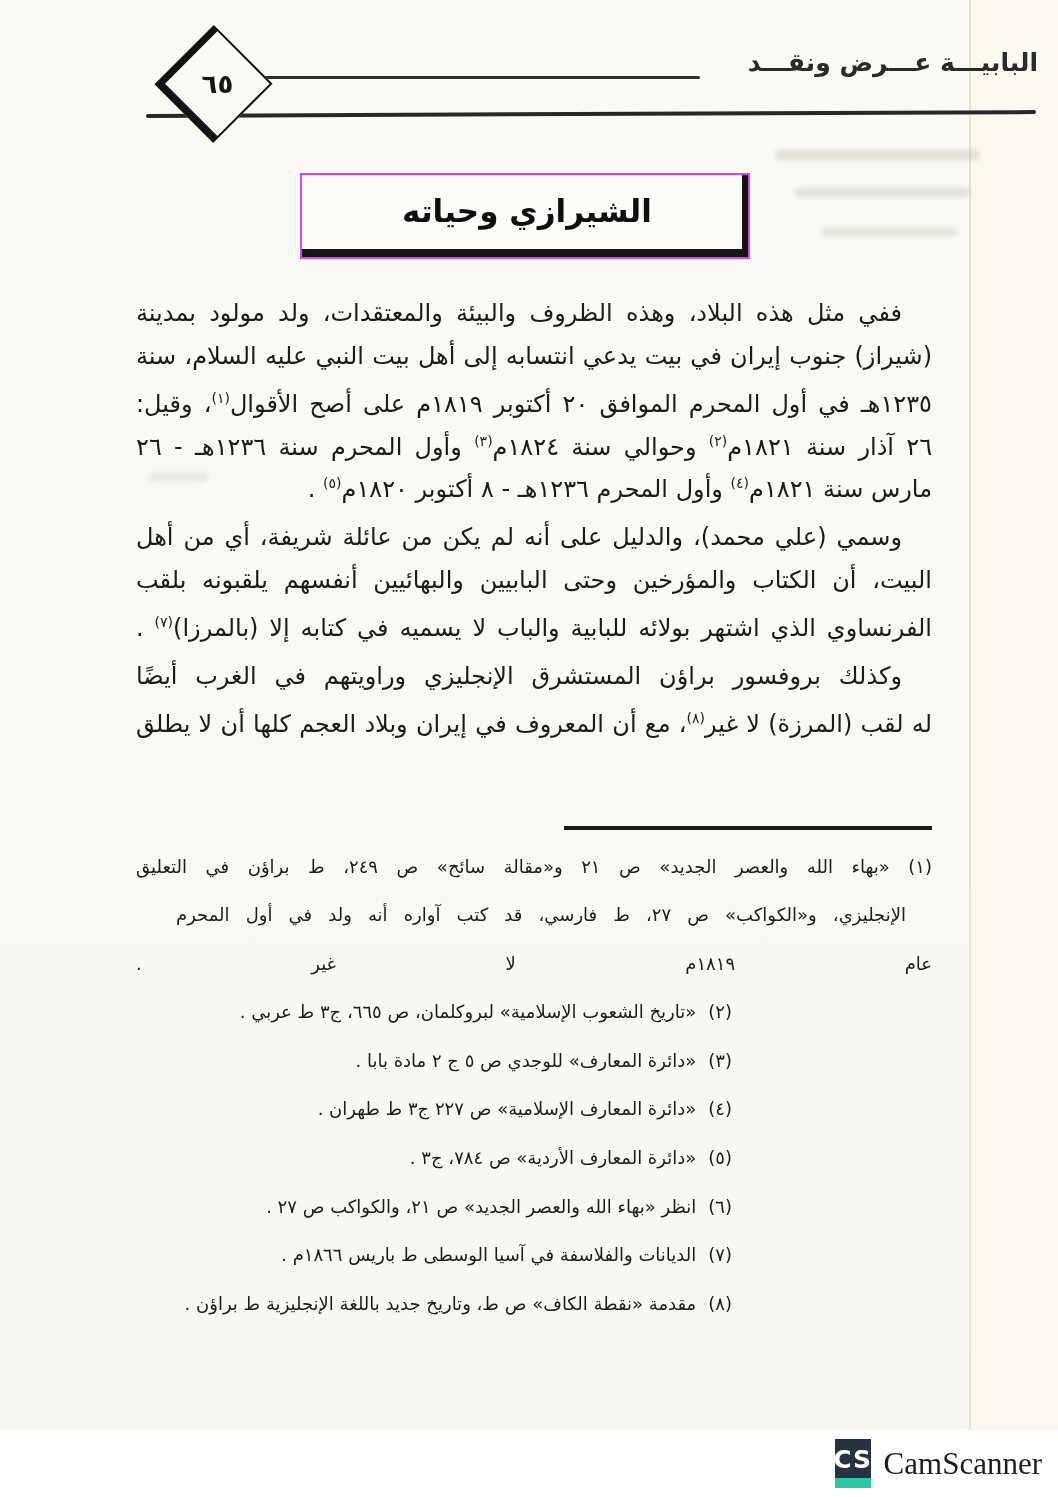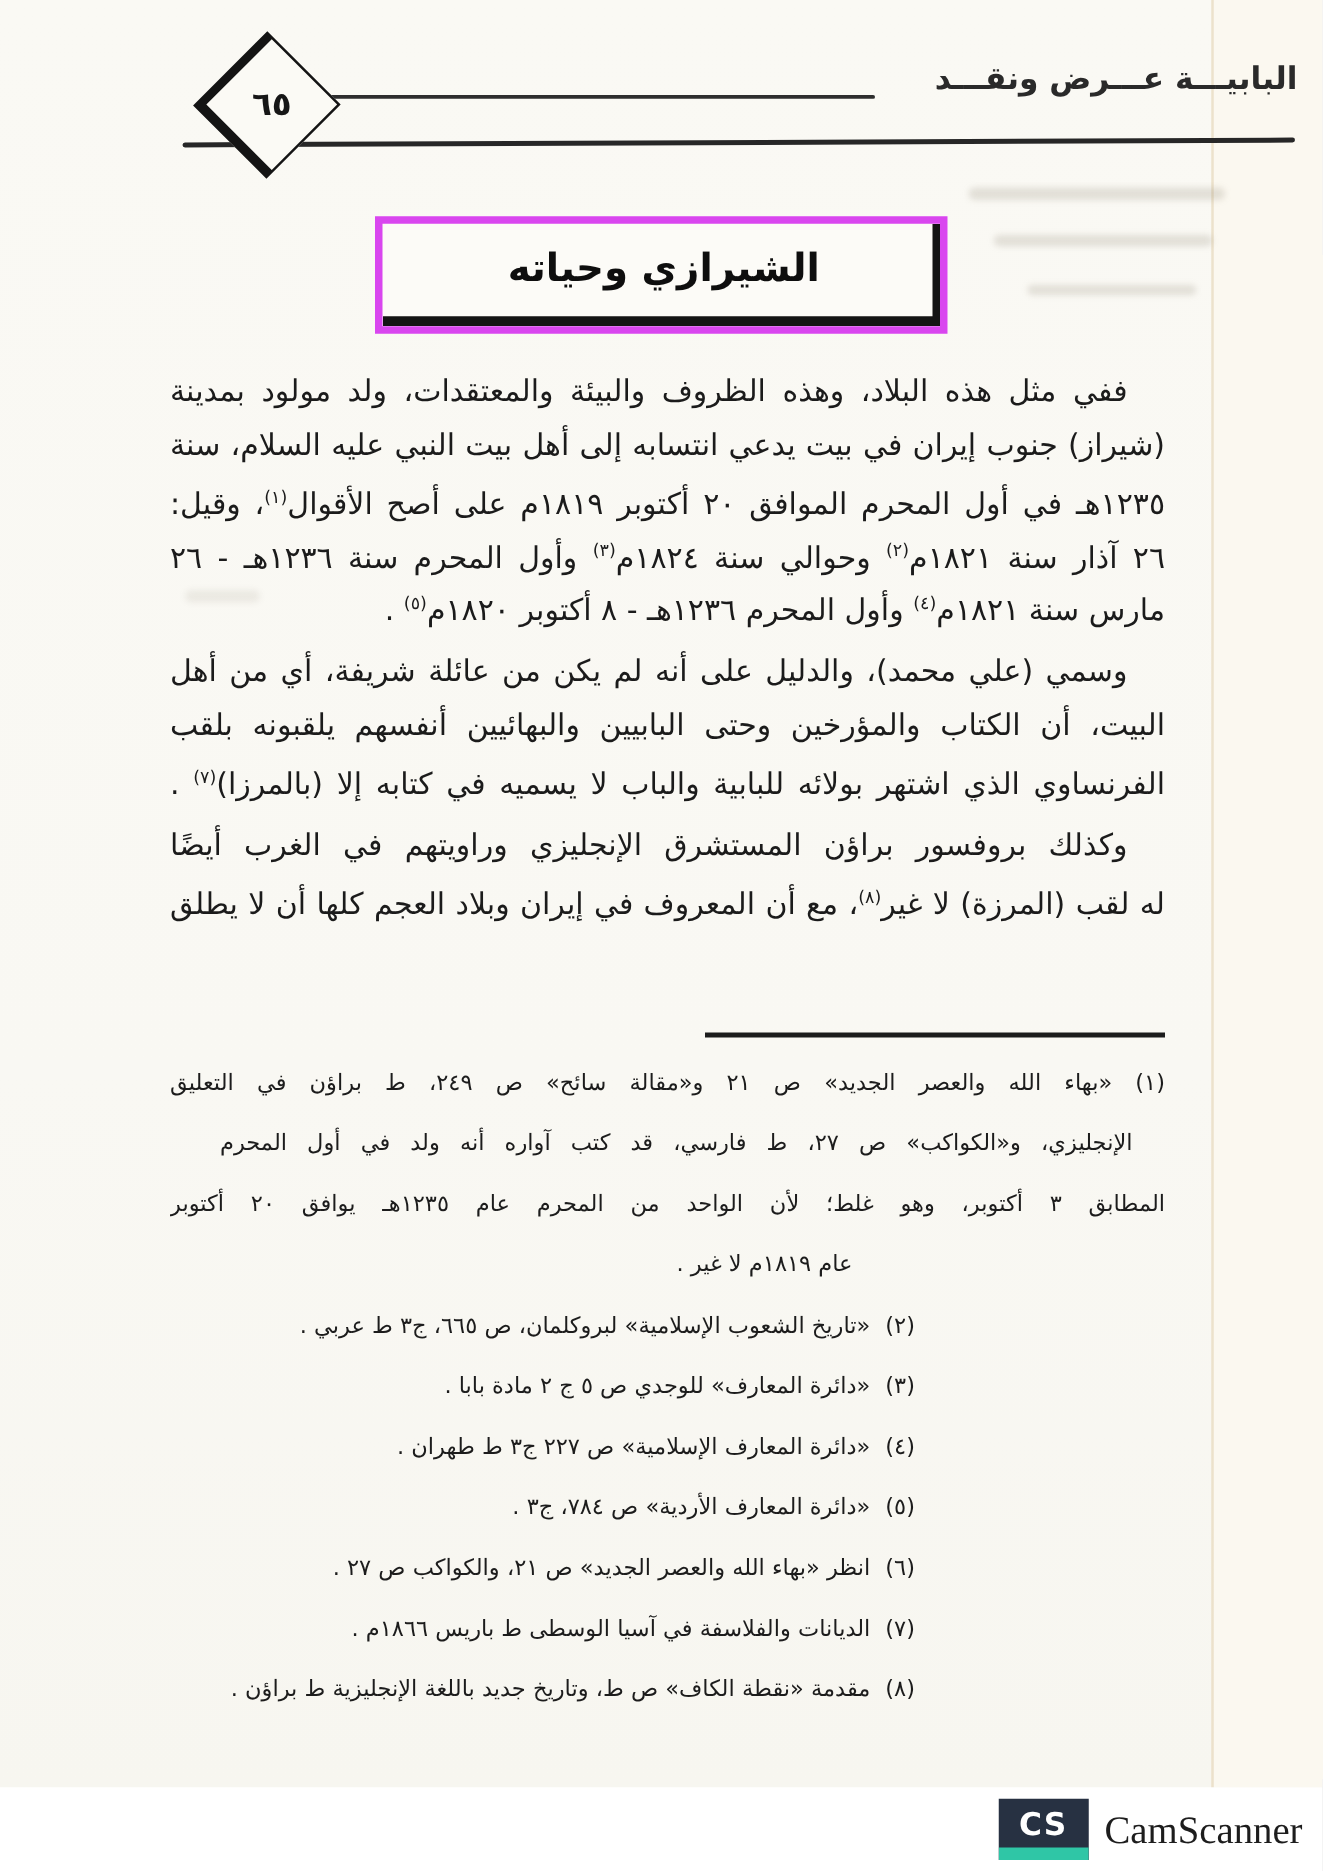--- a/index.html
+++ b/index.html
@@ -16,21 +16,21 @@
   .rule-long{position:absolute;top:112px;left:146px;width:890px;height:4px;background:#272727;
              transform:rotate(-0.25deg);border-radius:2px;z-index:1;}
   .diamond{position:absolute;left:172px;top:42px;width:74px;height:74px;background:#fbfaf5;
            border:2px solid #141414;border-left-width:7px;border-bottom-width:8px;
            transform:rotate(45deg);z-index:3;}
   .diamond .num{position:absolute;left:0;top:0;right:0;bottom:0;display:flex;align-items:center;justify-content:center;
                 transform:rotate(-45deg);font-size:26px;font-weight:bold;color:#161616;}
 
   
   .title-box{position:absolute;left:300px;top:173px;width:446px;height:82px;background:#fcfbf7;
-             border:6px solid #d946ef;box-shadow:inset -6px -8px 0 #141414;z-index:2;}
+             border:2px solid #d946ef;box-shadow:inset -6px -8px 0 #141414;z-index:2;}
   .title-box .t{position:absolute;left:8px;right:4px;top:0;bottom:10px;display:flex;align-items:center;
                 justify-content:center;font-size:31px;font-weight:bold;color:#0e0e0e;}
 
   
   .body{position:absolute;top:292px;right:126px;width:796px;font-size:24px;line-height:42.6px;z-index:2;}
   .para + .para{margin-top:11px;}
   .line{height:42.6px;line-height:42.6px;text-align:justify;text-align-last:justify;overflow:hidden;}
   .para .line:first-child{padding-right:30px;}
   .para.p0 .line:last-child{text-align-last:right;}
   .sup{font-size:14px;vertical-align:9px;letter-spacing:-1px;}
@@ -43,21 +43,21 @@
   .fn-long .fline:nth-child(4){text-align:right;text-align-last:right;padding-right:250px;}
   .fnrow{height:48.6px;line-height:48.6px;padding-right:200px;text-align:right;text-align-last:right;overflow:hidden;}
   .fnum{margin-left:12px;}
 
   
   .ghost{position:absolute;background:rgba(128,118,100,.20);border-radius:6px;filter:blur(2.5px);z-index:1;}
 
   
   .bottom-strip{position:absolute;left:0;right:0;bottom:0;height:67px;background:#ffffff;z-index:4;}
   .cam{position:absolute;right:16px;bottom:9px;display:flex;align-items:center;gap:13px;direction:ltr;z-index:5;}
-  .cs-icon{position:relative;width:72px;height:49px;border-radius:0;overflow:hidden;}
+  .cs-icon{position:relative;width:36px;height:49px;border-radius:0;overflow:hidden;}
   .cs-icon .cs{position:absolute;left:0;right:0;top:2px;bottom:10px;display:flex;align-items:center;
                justify-content:center;color:#fff;font-weight:bold;font-size:25px;letter-spacing:1px;
                font-family:"DejaVu Sans",sans-serif;}
   .cs-icon .band{position:absolute;left:0;right:0;bottom:0;height:10px;}
   .brand{font-family:"Liberation Serif","DejaVu Serif",serif;font-size:31px;color:#1d1d1d;}
 </style>
 </head>
 <body>
 
 <div class="page">
@@ -98,21 +98,20 @@
         <div class="line">وكذلك بروفسور براؤن المستشرق الإنجليزي وراويتهم في الغرب أيضًا يستعمل</div>
         <div class="line">له لقب (المرزة) لا غير<span class="sup">(٨)</span>، مع أن المعروف في إيران وبلاد العجم كلها أن لا يطلق</div>
       </div>
     </div>
 
   <div class="fnsep"></div>
   <div class="footnotes">
     <div class="fn-long">
         <div class="fline">(١) «بهاء الله والعصر الجديد» ص ٢١ و«مقالة سائح» ص ٢٤٩، ط براؤن في التعليق</div>
         <div class="fline">الإنجليزي، و«الكواكب» ص ٢٧، ط فارسي، قد كتب آواره أنه ولد في أول المحرم</div>
-        <div class="fline">المطابق ٣ أكتوبر، وهو غلط؛ لأن الواحد من المحرم عام ١٢٣٥هـ يوافق ٢٠ أكتوبر</div>
         <div class="fline">عام ١٨١٩م لا غير .</div>
       </div>
     <div class="fn-list">
         <div class="fnrow"><span class="fnum">(٢)</span><span>«تاريخ الشعوب الإسلامية» لبروكلمان، ص ٦٦٥، ج٣ ط عربي .</span></div>
         <div class="fnrow"><span class="fnum">(٣)</span><span>«دائرة المعارف» للوجدي ص ٥ ج ٢ مادة بابا .</span></div>
         <div class="fnrow"><span class="fnum">(٤)</span><span>«دائرة المعارف الإسلامية» ص ٢٢٧ ج٣ ط طهران .</span></div>
         <div class="fnrow"><span class="fnum">(٥)</span><span>«دائرة المعارف الأردية» ص ٧٨٤، ج٣ .</span></div>
         <div class="fnrow"><span class="fnum">(٦)</span><span>انظر «بهاء الله والعصر الجديد» ص ٢١، والكواكب ص ٢٧ .</span></div>
         <div class="fnrow"><span class="fnum">(٧)</span><span>الديانات والفلاسفة في آسيا الوسطى ط باريس ١٨٦٦م .</span></div>
         <div class="fnrow"><span class="fnum">(٨)</span><span>مقدمة «نقطة الكاف» ص ط، وتاريخ جديد باللغة الإنجليزية ط براؤن .</span></div>

